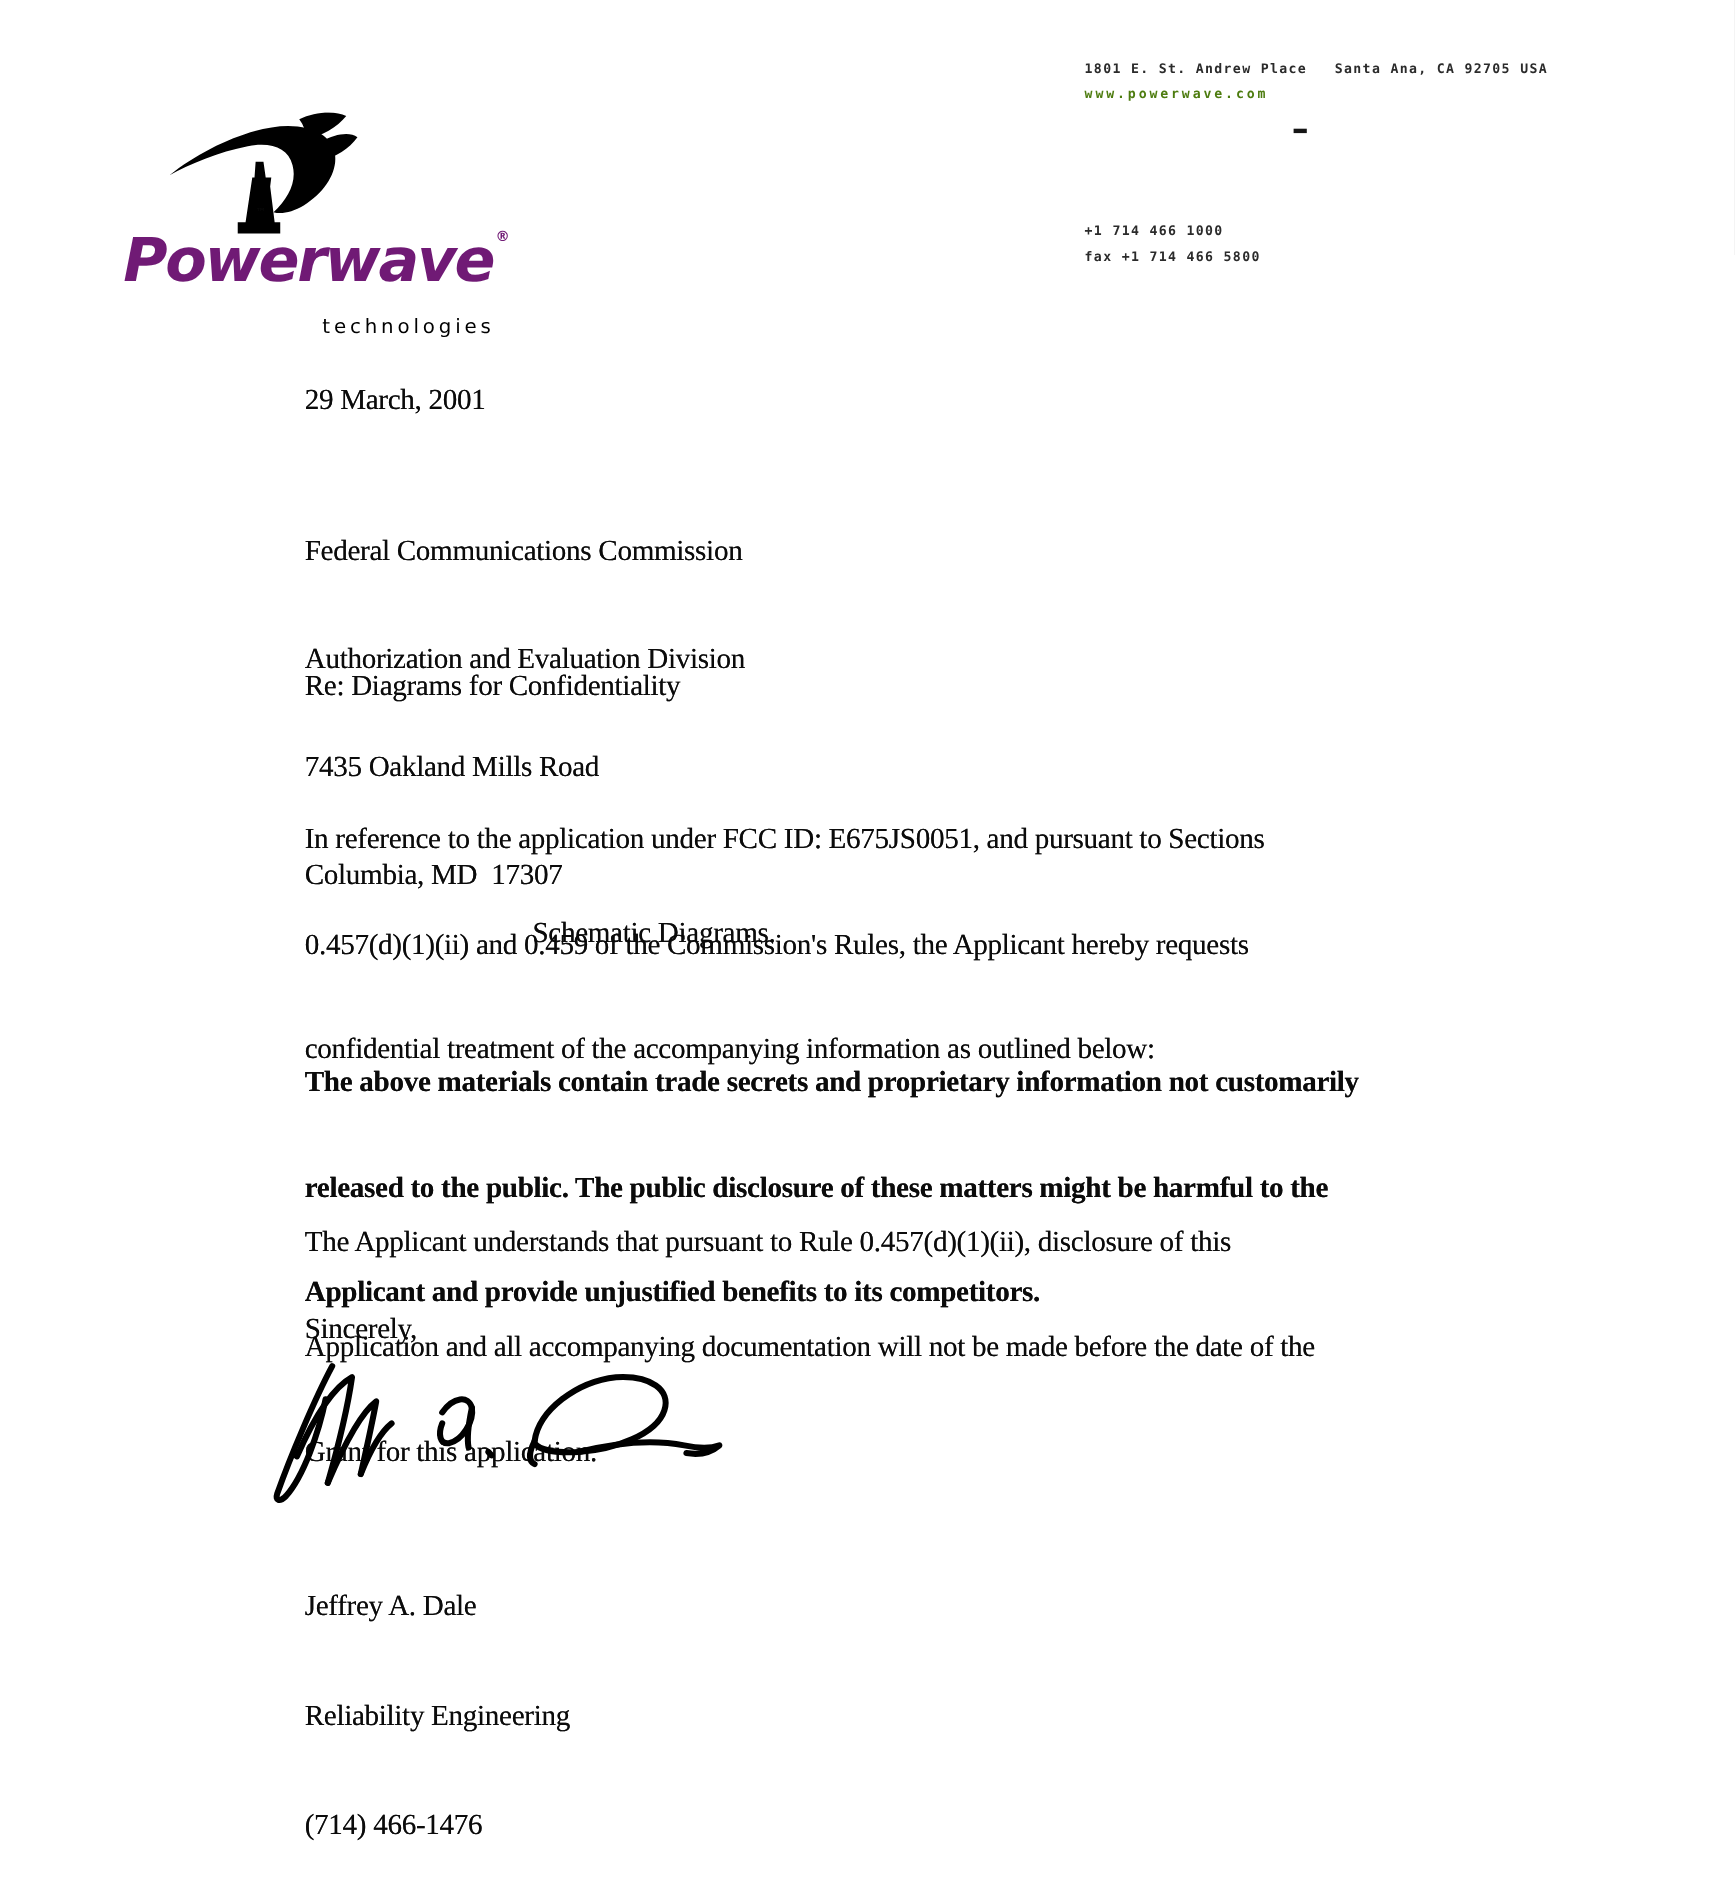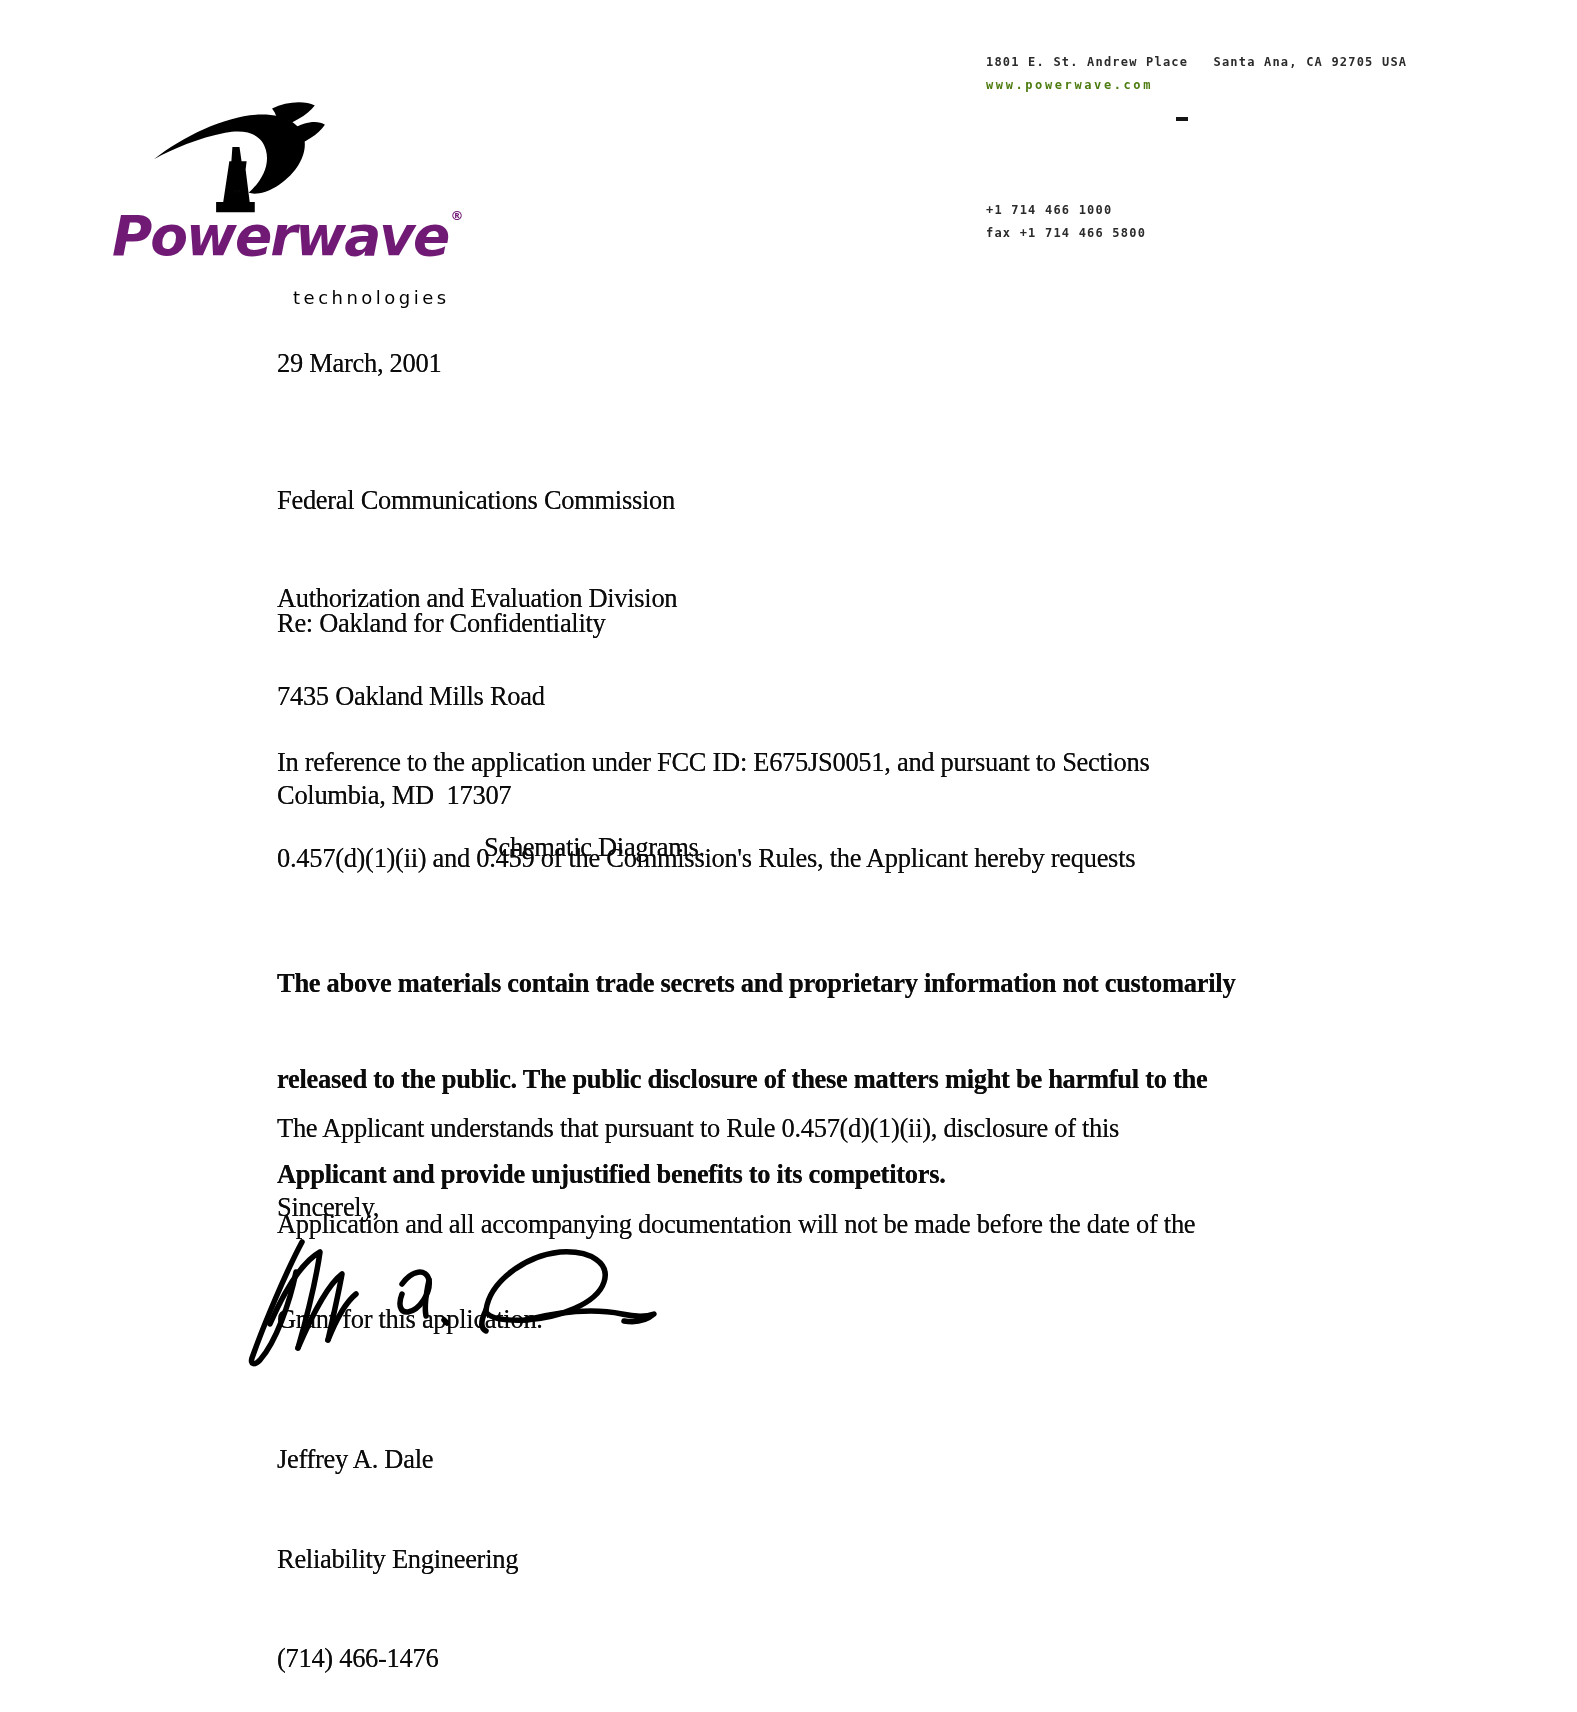--- a/index.html
+++ b/index.html
@@ -90,25 +90,26 @@
 
   <div class="abs bodytext" style="left:253px;top:348px;">29 March, 2001</div>
 
   <div class="abs bodytext recipient" style="left:253px;top:420px;">
     <div class="bodyline">Federal Communications Commission</div>
     <div class="bodyline">Authorization and Evaluation Division</div>
     <div class="bodyline">7435 Oakland Mills Road</div>
     <div class="bodyline">Columbia, MD  17307</div>
   </div>
 
-  <div class="abs bodytext" style="left:253px;top:608px;">Re: Oakland for Confidentiality</div>
+  <div class="abs bodytext" style="left:253px;top:608px;">Re: Diagrams for Confidentiality</div>
 
   <div class="abs bodytext" style="left:253px;top:684px;">
     <div class="bodyline">In reference to the application under FCC ID: E675JS0051, and pursuant to Sections</div>
     <div class="bodyline">0.457(d)(1)(ii) and 0.459 of the Commission's Rules, the Applicant hereby requests</div>
+    <div class="bodyline">confidential treatment of the accompanying information as outlined below:</div>
   </div>
 
   <div class="abs bodytext" style="left:460px;top:832px;">Schematic Diagrams.</div>
 
   <div class="abs bodytext" style="left:253px;top:905px;font-weight:bold;">
     <div class="bodyline">The above materials contain trade secrets and proprietary information not customarily</div>
     <div class="bodyline">released to the public. The public disclosure of these matters might be harmful to the</div>
     <div class="bodyline">Applicant and provide unjustified benefits to its competitors.</div>
   </div>
 

